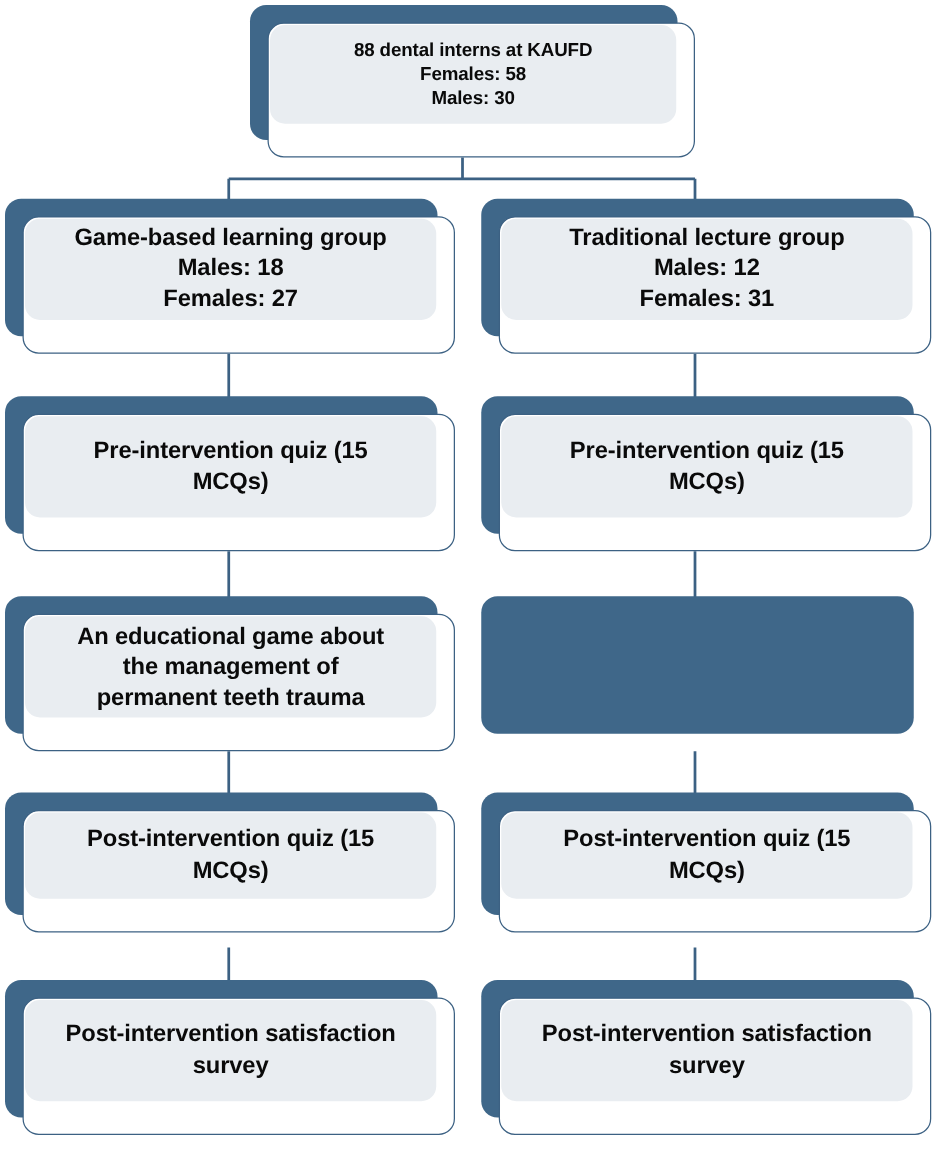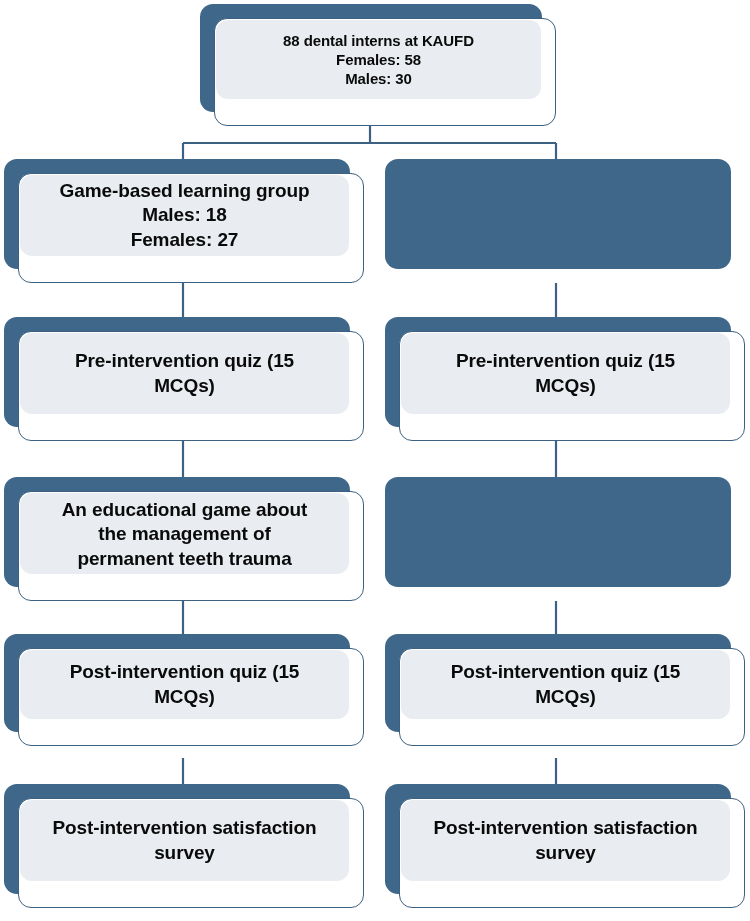--- a/index.html
+++ b/index.html
@@ -191,20 +191,27 @@
     <div class="card">
       <div class="panel">
         <div class="label">Post-intervention satisfaction
 survey</div>
       </div>
     </div>
   </div>
 
   <div class="node body col-right row-1">
     <div class="plate"></div>
+    <div class="card">
+      <div class="panel">
+        <div class="label">Traditional lecture group
+Males: 12
+Females: 31</div>
+      </div>
+    </div>
   </div>
 
   <div class="node body col-right row-2">
     <div class="plate"></div>
     <div class="card">
       <div class="panel">
         <div class="label">Pre-intervention quiz (15
 MCQs)</div>
       </div>
     </div>

